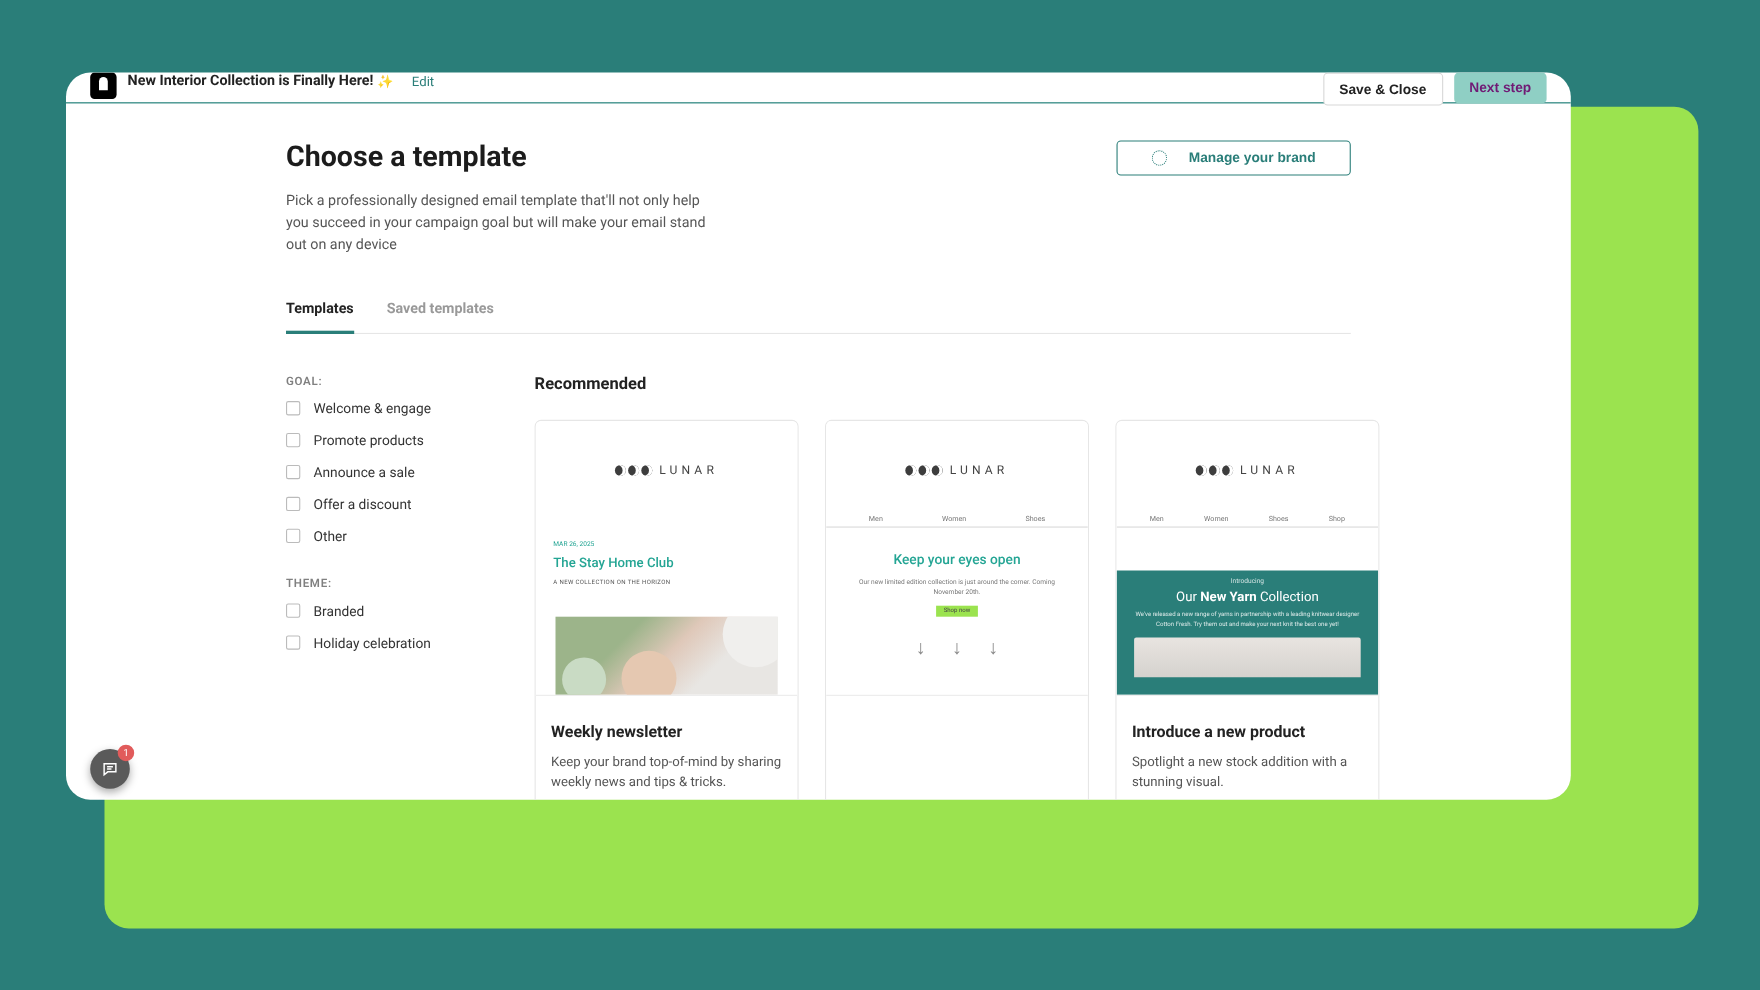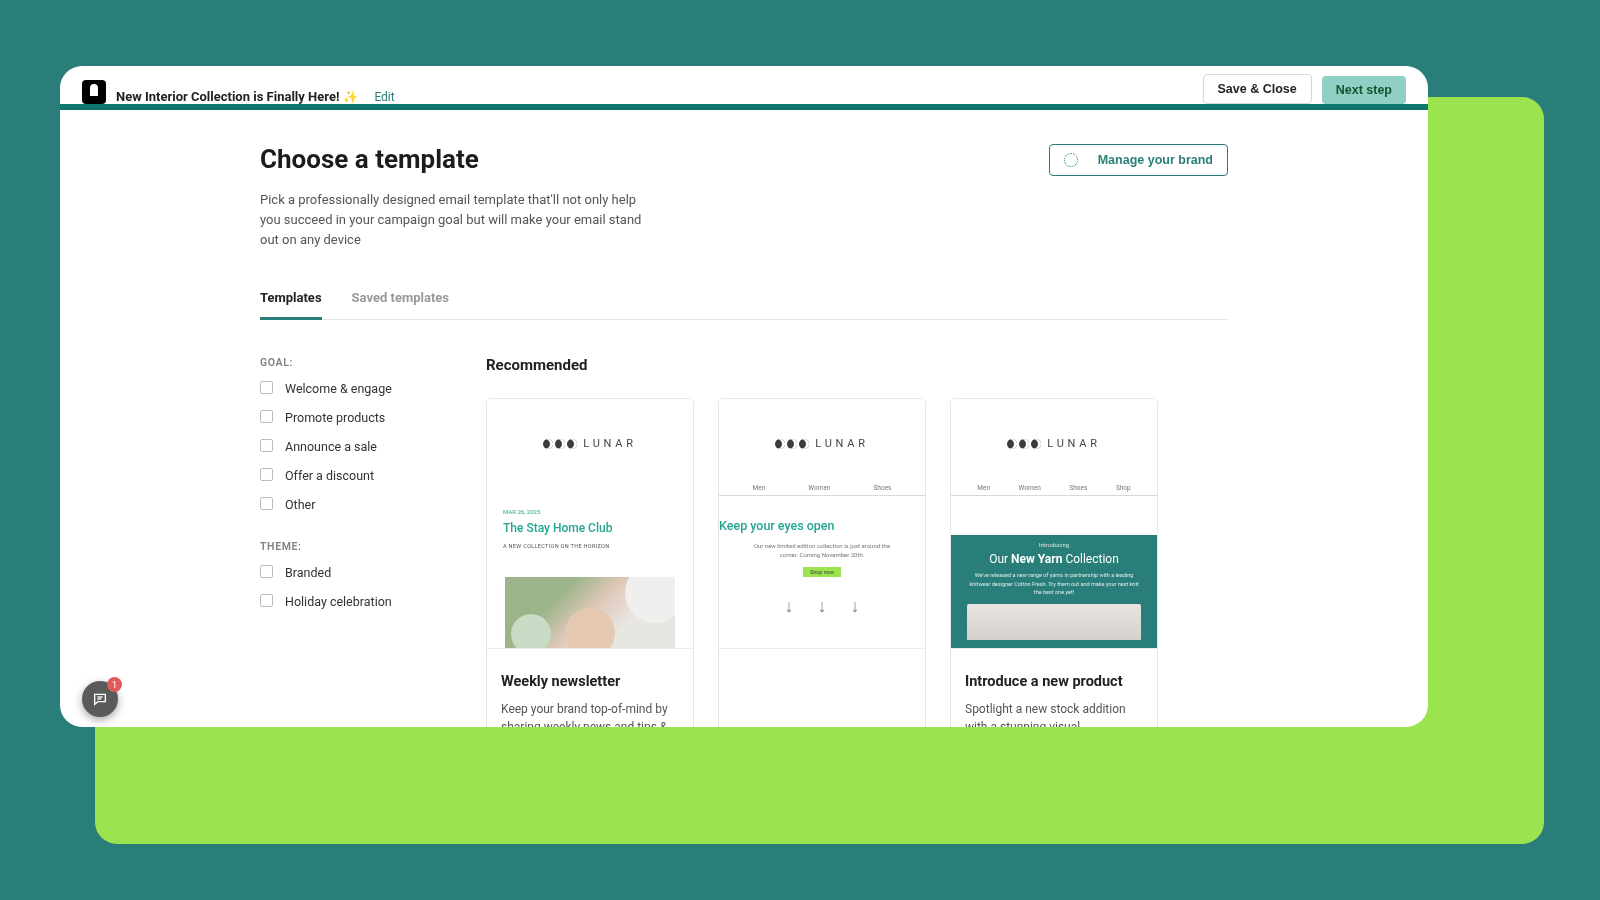--- a/index.html
+++ b/index.html
@@ -28,24 +28,24 @@
     bottom: 173px;
     background: #fff;
     border-radius: 22px;
     overflow: hidden;
     display: flex;
     flex-direction: column;
   }
   
   .topbar {
     display: flex;
-    align-items: flex-end;
+    align-items: flex-start;
     padding: 0 22px;
-    height: 44px;
-    border-bottom: 6px solid #0f766e;
+    height: 28px;
+    border-bottom: 1px solid #0f766e;
   }
   .logo {
     width: 24px;
     height: 24px;
     background: #000;
     border-radius: 4px;
     position: relative;
   }
   .logo::before {
     content: '';
@@ -71,21 +71,21 @@
     border: none;
   }
   .btn-outline {
     background: #fff;
     color: #222;
     border: 1px solid #d7d7d7;
     margin-right: 10px;
   }
   .btn-primary {
     background: #8fcfc4;
-    color: #14532d;
+    color: #701a75;
   }
   
   .content {
     flex: 1;
     overflow: auto;
     padding: 34px 200px 0 200px;
   }
   .head-row {
     display: flex;
     justify-content: space-between;
@@ -103,21 +103,21 @@
     line-height: 1.55;
     max-width: 390px;
   }
   .brand-btn {
     display: flex;
     align-items: center;
     gap: 20px;
     border: 1px solid #2a7e79;
     color: #2a7e79;
     background: #fff;
-    padding: 8px 14px;
+    padding: 8px 31px;
     border-radius: 4px;
     font-size: 12.5px;
     font-weight: 600;
     cursor: pointer;
   }
   .brand-icon {
     width: 14px;
     height: 14px;
     border: 1.5px dotted #2a7e79;
     border-radius: 50%;
@@ -150,21 +150,21 @@
     border: 1px solid #bbb;
     border-radius: 2px;
     margin-right: 12px;
   }
   .cb-label { font-size: 12.5px; color: #333; }
   
   .results { flex: 1; }
   .results-heading { font-size: 15px; font-weight: 700; margin-bottom: 24px; color: #222; }
   .cards { display: flex; gap: 24px; }
   .card {
-    width: 208px;
+    width: 240px;
     border: 1px solid #e6e6e6;
     border-radius: 6px;
     overflow: hidden;
     display: flex;
     flex-direction: column;
     cursor: pointer;
   }
   .preview {
     height: 250px;
     background: #fff;
@@ -184,21 +184,21 @@
   
   .pv1-date { font-size: 6px; color: #24a594; margin-top: 58px; margin-left: 16px; }
   .pv1-headline { font-size: 12px; color: #24a594; margin: 6px 0 0 16px; font-weight: 500; }
   .pv1-tag { font-size: 5.5px; letter-spacing: 0.06em; color: #555; margin: 8px 0 0 16px; }
   .pv1-image { position: absolute; left: 18px; right: 18px; bottom: 0; top: 178px; background: linear-gradient(135deg, #9cb48a 30%, #dfc8b9 50%, #e8e6e3 70%); overflow: hidden; }
   .pv1-circle { position: absolute; width: 60px; height: 60px; border-radius: 50%; }
   .pv1-c1 { background: #f0efed; top: -14px; right: -10px; }
   .pv1-c2 { background: #e5c8b1; width: 50px; height: 50px; bottom: -10px; left: 60px; }
   .pv1-c3 { background: #c9dbc4; width: 40px; height: 40px; bottom: -6px; left: 6px; }
   
-  .pv2-headline { text-align: left; color: #24a594; font-size: 12.5px; margin-top: 22px; font-weight: 500; }
+  .pv2-headline { text-align: center; color: #24a594; font-size: 12.5px; margin-top: 22px; font-weight: 500; }
   .pv2-sub { text-align: center; font-size: 6px; color: #777; margin-top: 8px; line-height: 1.5; padding: 0 26px; }
   .pv2-btn { margin: 8px auto 0; display: block; width: 38px; text-align: center; font-size: 5.5px; color: #444; background: #9be34f; padding: 2px 0; }
   .pv2-arrows { display: flex; justify-content: center; gap: 24px; margin-top: 18px; }
   .pv2-arrow { font-size: 18px; color: #888; }
   
   .pv3-band { position: absolute; left: 0; right: 0; top: 136px; bottom: 0; background: #2a7e79; color: #fff; text-align: center; padding: 6px 10px 0; }
   .pv3-intro { font-size: 6px; opacity: 0.8; }
   .pv3-headline { font-size: 12px; margin-top: 4px; font-weight: 400; }
   .pv3-headline strong { font-weight: 700; }
   .pv3-desc { font-size: 5.5px; opacity: 0.85; margin-top: 5px; line-height: 1.5; padding: 0 6px; }

